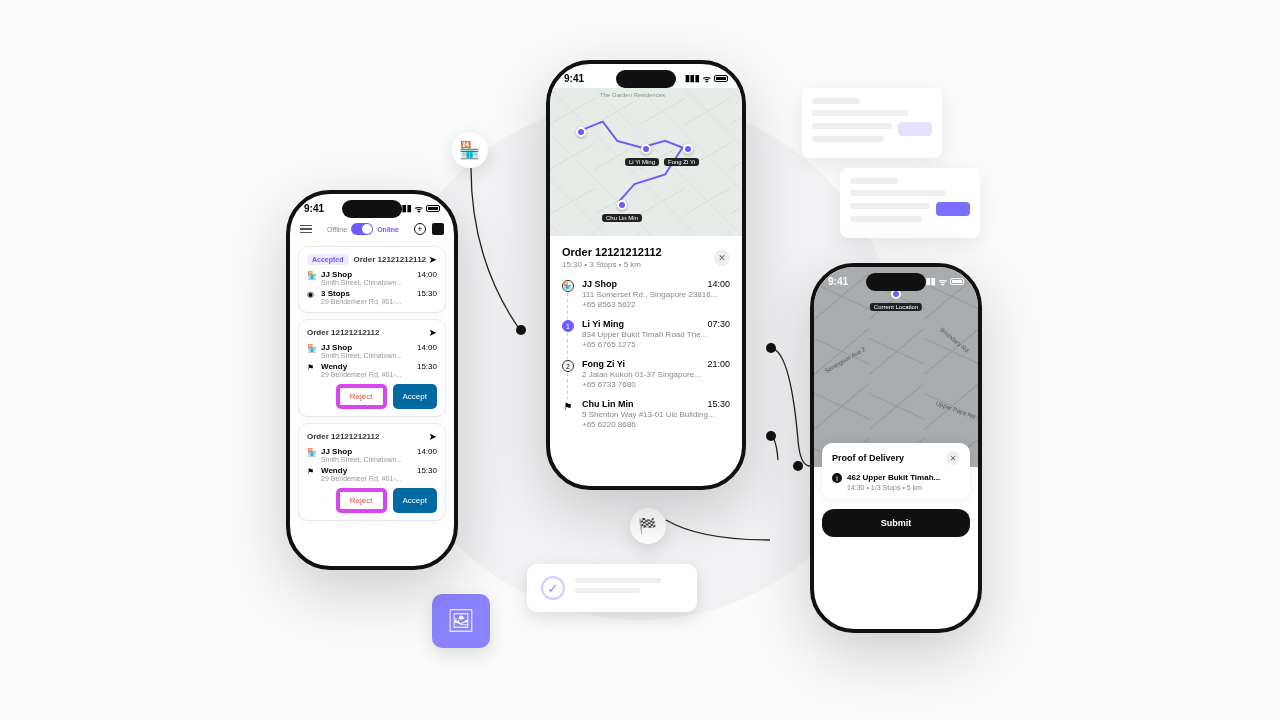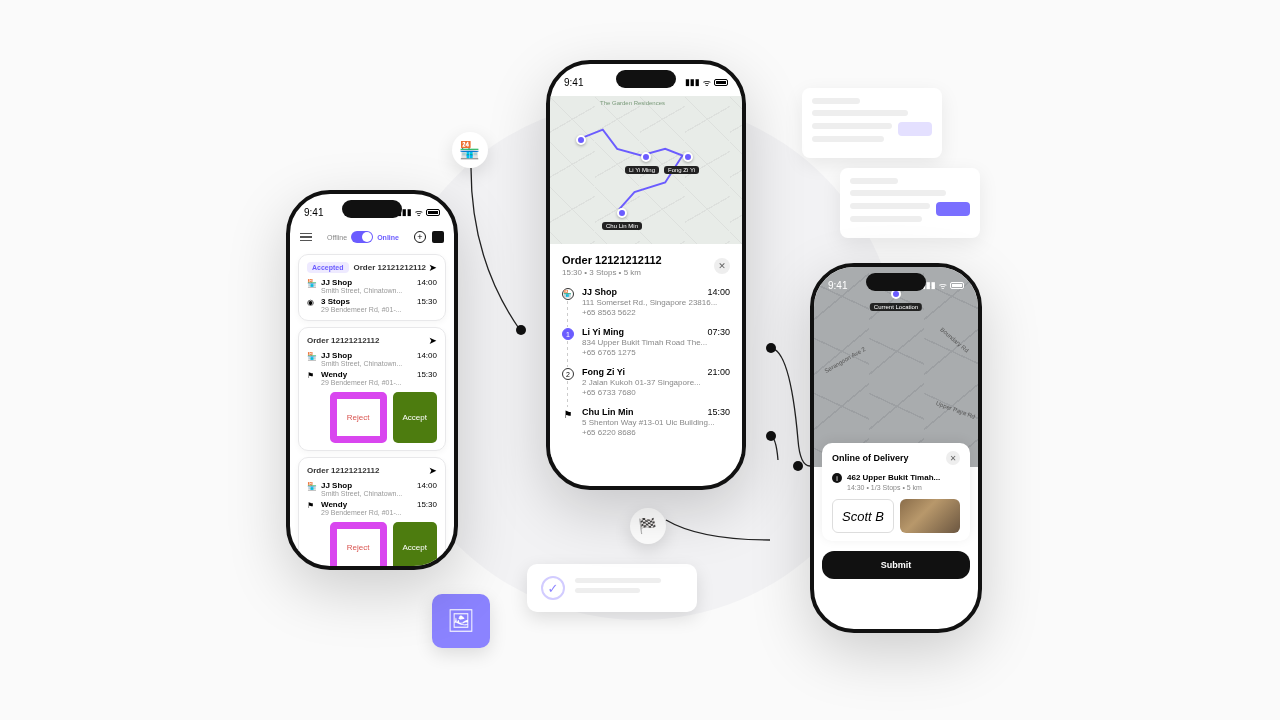--- a/index.html
+++ b/index.html
@@ -24,21 +24,21 @@
     box-shadow: 0 20px 60px rgba(0,0,0,0.18);
     overflow: hidden;
     z-index: 5;
   }
   .phone .notch {
     position: absolute; top: 6px; left: 50%; transform: translateX(-50%);
     width: 60px; height: 18px; background: #111; border-radius: 12px; z-index: 20;
   }
   .status-bar {
     display: flex; justify-content: space-between; align-items: center;
-    font-size: 10px; font-weight: 400; padding: 6px 14px 2px; height: 32px; gap: 40px;
+    font-size: 10px; font-weight: 700; padding: 6px 14px 2px; height: 24px; gap: 40px;
   }
   .status-icons { display:flex; gap:3px; align-items:center; }
   .sig { font-size:9px; }
   .batt { width:14px; height:7px; border:1px solid #000; border-radius:2px; position:relative;}
   .batt::after{content:'';position:absolute;left:1px;top:1px;width:10px;height:3px;background:#000;}
 
   
   .phone1 { left: 286px; top: 190px; width: 172px; height: 380px; }
   .p1-top { display:flex; align-items:center; justify-content:space-between; padding: 0 10px; font-size:8px; height:22px; }
   .menu-icon { width:12px; display:flex; flex-direction:column; gap:2px;}
@@ -58,22 +58,22 @@
   .badge-accepted{background:#eeeaff;color:#6b5cff;font-size:7px;padding:2px 5px;border-radius:4px;font-weight:600;}
   .order-title{font-size:8px;font-weight:600;color:#333;}
   .nav-arrow{font-size:10px;}
   .row{display:flex;justify-content:space-between;align-items:flex-start;margin-top:3px;}
   .row .left{display:flex;gap:4px;align-items:flex-start;}
   .row .icon{width:10px;font-size:8px;padding-top:1px;}
   .row .txt .t1{font-weight:600;font-size:8px;}
   .row .txt .t2{font-size:7px;color:#999;}
   .row .time{font-size:8px;font-weight:500;}
   .btn-row{display:flex;gap:6px;justify-content:flex-end;margin-top:6px;}
-  .btn-reject{border:7px solid #d946ef;color:#d9534f;background:#fff;font-size:8px;padding:4px 10px;border-radius:5px;}
-  .btn-accept{background:#4d7c0f;color:#fff;font-size:8px;padding:21px 10px;border-radius:5px;border:none;}
+  .btn-reject{border:4px solid #d946ef;color:#d9534f;background:#fff;font-size:8px;padding:4px 10px;border-radius:5px;}
+  .btn-accept{background:#0369a1;color:#fff;font-size:8px;padding:8px 10px;border-radius:5px;border:none;}
 
   
   .phone2 { left: 546px; top: 60px; width: 200px; height: 430px; }
   .p2-map {
     height: 148px;
     background: #e8ece8;
     position: relative; overflow:hidden;
   }
   .p2-map::before{content:'';position:absolute;inset:0;background:
     linear-gradient(45deg, transparent 48%, #d5d9d5 48%, #d5d9d5 50%, transparent 50%),
@@ -415,31 +415,25 @@
         </div>
     </div>
     <div class="p3-pin"></div>
     <div class="p3-pin-lbl">Current Location</div>
     <div class="road-lbl" style="left:8px;top:90px;">Serangoon Ave 2</div>
     <div class="road-lbl" style="right:6px;top:70px;transform:rotate(40deg);">Boundary Rd</div>
     <div class="road-lbl" style="right:2px;top:140px;transform:rotate(20deg);">Upper Paya Rd</div>
   </div>
   <div class="p3-card">
     <div class="p3-card-head">
-      <span class="p3-card-title">Online of Delivery</span>
+      <span class="p3-card-title">Proof of Delivery</span>
       <div class="close-x" style="width:14px;height:14px;font-size:8px;">✕</div>
     </div>
     <div class="p3-addr-row">
       <div class="p3-addr-icon">i</div>
       <div>
         <div class="p3-addr">462 Upper Bukit Timah...</div>
         <div class="p3-sub">14:30   •   1/3 Stops   •   5 km</div>
       </div>
     </div>
-    <div class="pod-row">
-      <div class="sig-box">
-          <span>Scott B</span>
-        </div>
-      <div class="photo-box"></div>
-    </div>
   </div>
   <button class="btn-submit">Submit</button>
 </div>
 
 </body></html>

